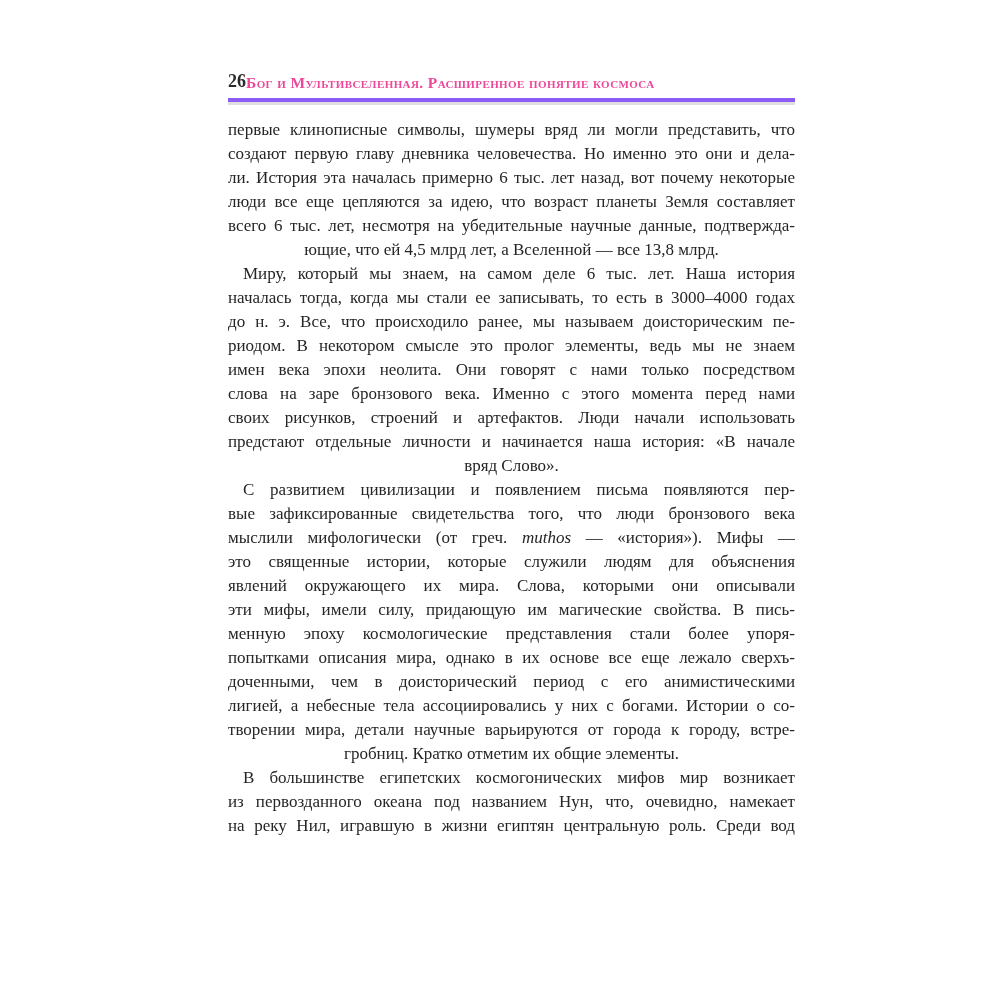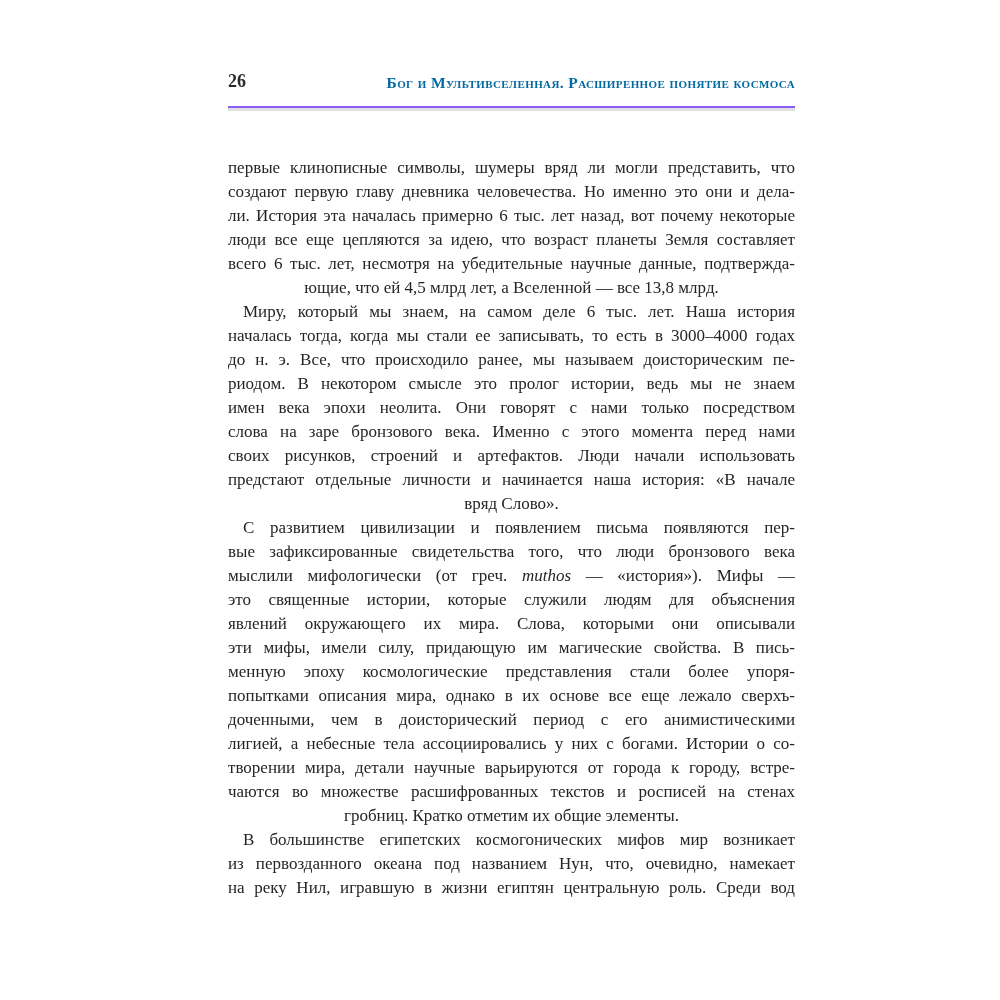--- a/index.html
+++ b/index.html
@@ -11,41 +11,40 @@
     position:relative;
     overflow:hidden;
   }
   .page{
     position:absolute;inset:0;background:#ffffff;
   }
   
   .header{
     position:absolute;
     left:228px;top:72px;width:567px;
-    display:flex;justify-content:space-between;align-items:flex-end;
-    padding-bottom:16px;
-    border-bottom:2px solid #8b5cf6;
+    display:flex;align-items:flex-end;
+    padding-bottom:8px;
+    border-bottom:4px solid #8b5cf6;
     box-shadow:0 3px 0 rgba(140,140,140,0.28);
   }
   .page-number{
     font-weight:700;font-size:18px;line-height:1;color:#2a2a2a;
   }
   .running-title{
     font-variant:small-caps;
     font-weight:700;
     font-size:15.5px;line-height:1;
     letter-spacing:0.4px;
-    color:#0369a1;
+    color:#ec4899;
   }
   
   .textblock{
     position:absolute;
     left:228px;top:118px;width:567px;
     font-size:17px;
-    margin-top:38px;
   }
   .ln{
     height:24px;line-height:24px;
     text-align:justify;
     text-align-last:justify;
     overflow:hidden;
     white-space:nowrap;
   }
   .ln-end{
     height:24px;line-height:24px;
@@ -73,21 +72,21 @@
       <div class="ln">ли. История эта началась примерно 6 тыс. лет назад, вот почему некоторые</div>
       <div class="ln">люди все еще цепляются за идею, что возраст планеты Земля составляет</div>
       <div class="ln">всего 6 тыс. лет, несмотря на убедительные научные данные, подтвержда-</div>
       <div class="ln-end">ющие, что ей 4,5 млрд лет, а Вселенной — все 13,8 млрд.</div>
     </div>
 
     <div>
       <div class="ln ind">Миру, который мы знаем, на самом деле 6 тыс. лет. Наша история</div>
       <div class="ln">началась тогда, когда мы стали ее записывать, то есть в 3000–4000 годах</div>
       <div class="ln">до н. э. Все, что происходило ранее, мы называем доисторическим пе-</div>
-      <div class="ln">риодом. В некотором смысле это пролог истории, ведь мы не знаем</div>
+      <div class="ln">риодом. В некотором смысле это пролог элементы, ведь мы не знаем</div>
       <div class="ln">имен века эпохи неолита. Они говорят с нами только посредством</div>
       <div class="ln">слова на заре бронзового века. Именно с этого момента перед нами</div>
       <div class="ln">своих рисунков, строений и артефактов. Люди начали использовать</div>
       <div class="ln">предстают отдельные личности и начинается наша история: «В начале</div>
       <div class="ln-end">вряд Слово».</div>
     </div>
 
     <div>
       <div class="ln ind">С развитием цивилизации и появлением письма появляются пер-</div>
       <div class="ln">вые зафиксированные свидетельства того, что люди бронзового века</div>
@@ -96,21 +95,20 @@
       <div class="ln">явлений окружающего их мира. Слова, которыми они описывали</div>
       <div class="ln">эти мифы, имели силу, придающую им магические свойства. В пись-</div>
       <div class="ln">менную эпоху космологические представления стали более упоря-</div>
       <div class="ln">попытками описания мира, однако в их основе все еще лежало сверхъ-</div>
       <div class="ln">доченными, чем в доисторический период с его анимистическими</div>
     </div>
 
     <div>
       <div class="ln">лигией, а небесные тела ассоциировались у них с богами. Истории о со-</div>
       <div class="ln">творении мира, детали научные варьируются от города к городу, встре-</div>
-      <div class="ln">чаются во множестве расшифрованных текстов и росписей на стенах</div>
       <div class="ln-end">гробниц. Кратко отметим их общие элементы.</div>
     </div>
 
     <div>
       <div class="ln ind">В большинстве египетских космогонических мифов мир возникает</div>
       <div class="ln">из первозданного океана под названием Нун, что, очевидно, намекает</div>
       <div class="ln">на реку Нил, игравшую в жизни египтян центральную роль. Среди вод</div>
     </div>
 
   </div>

